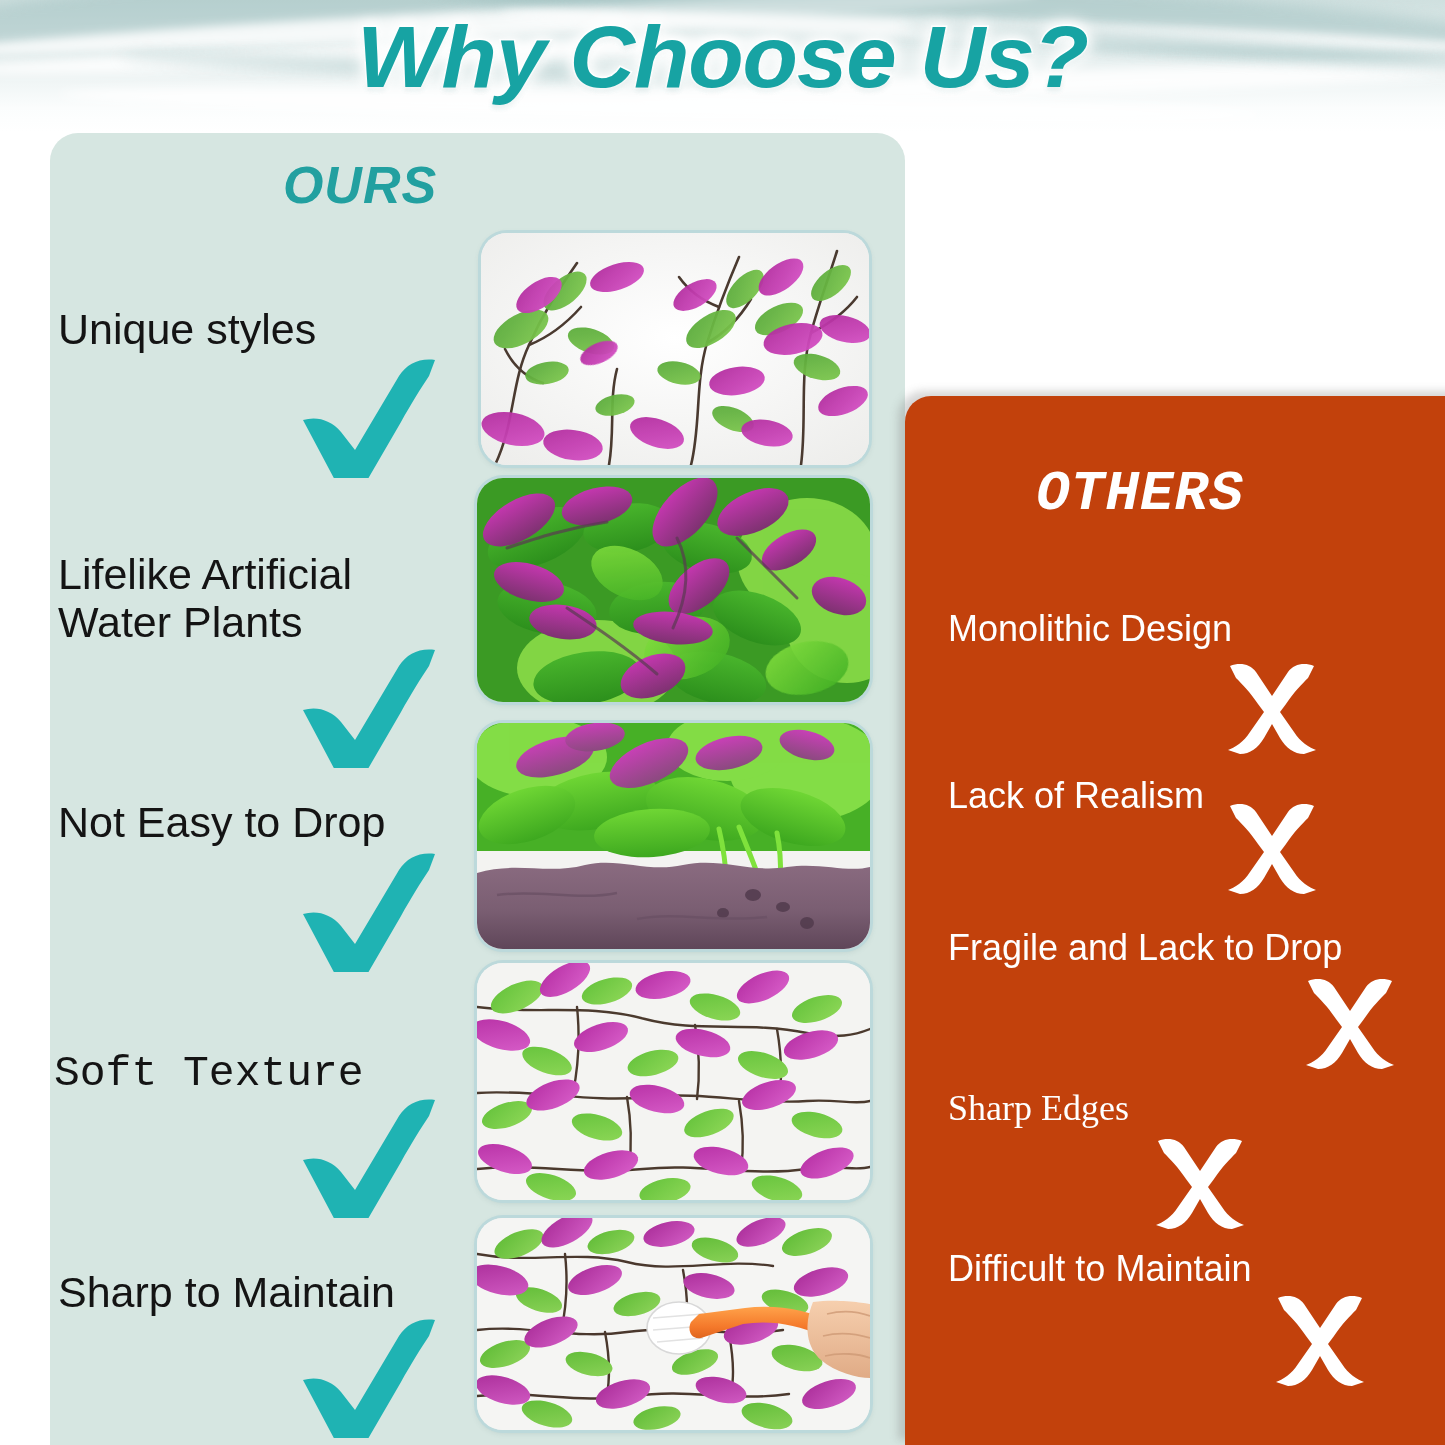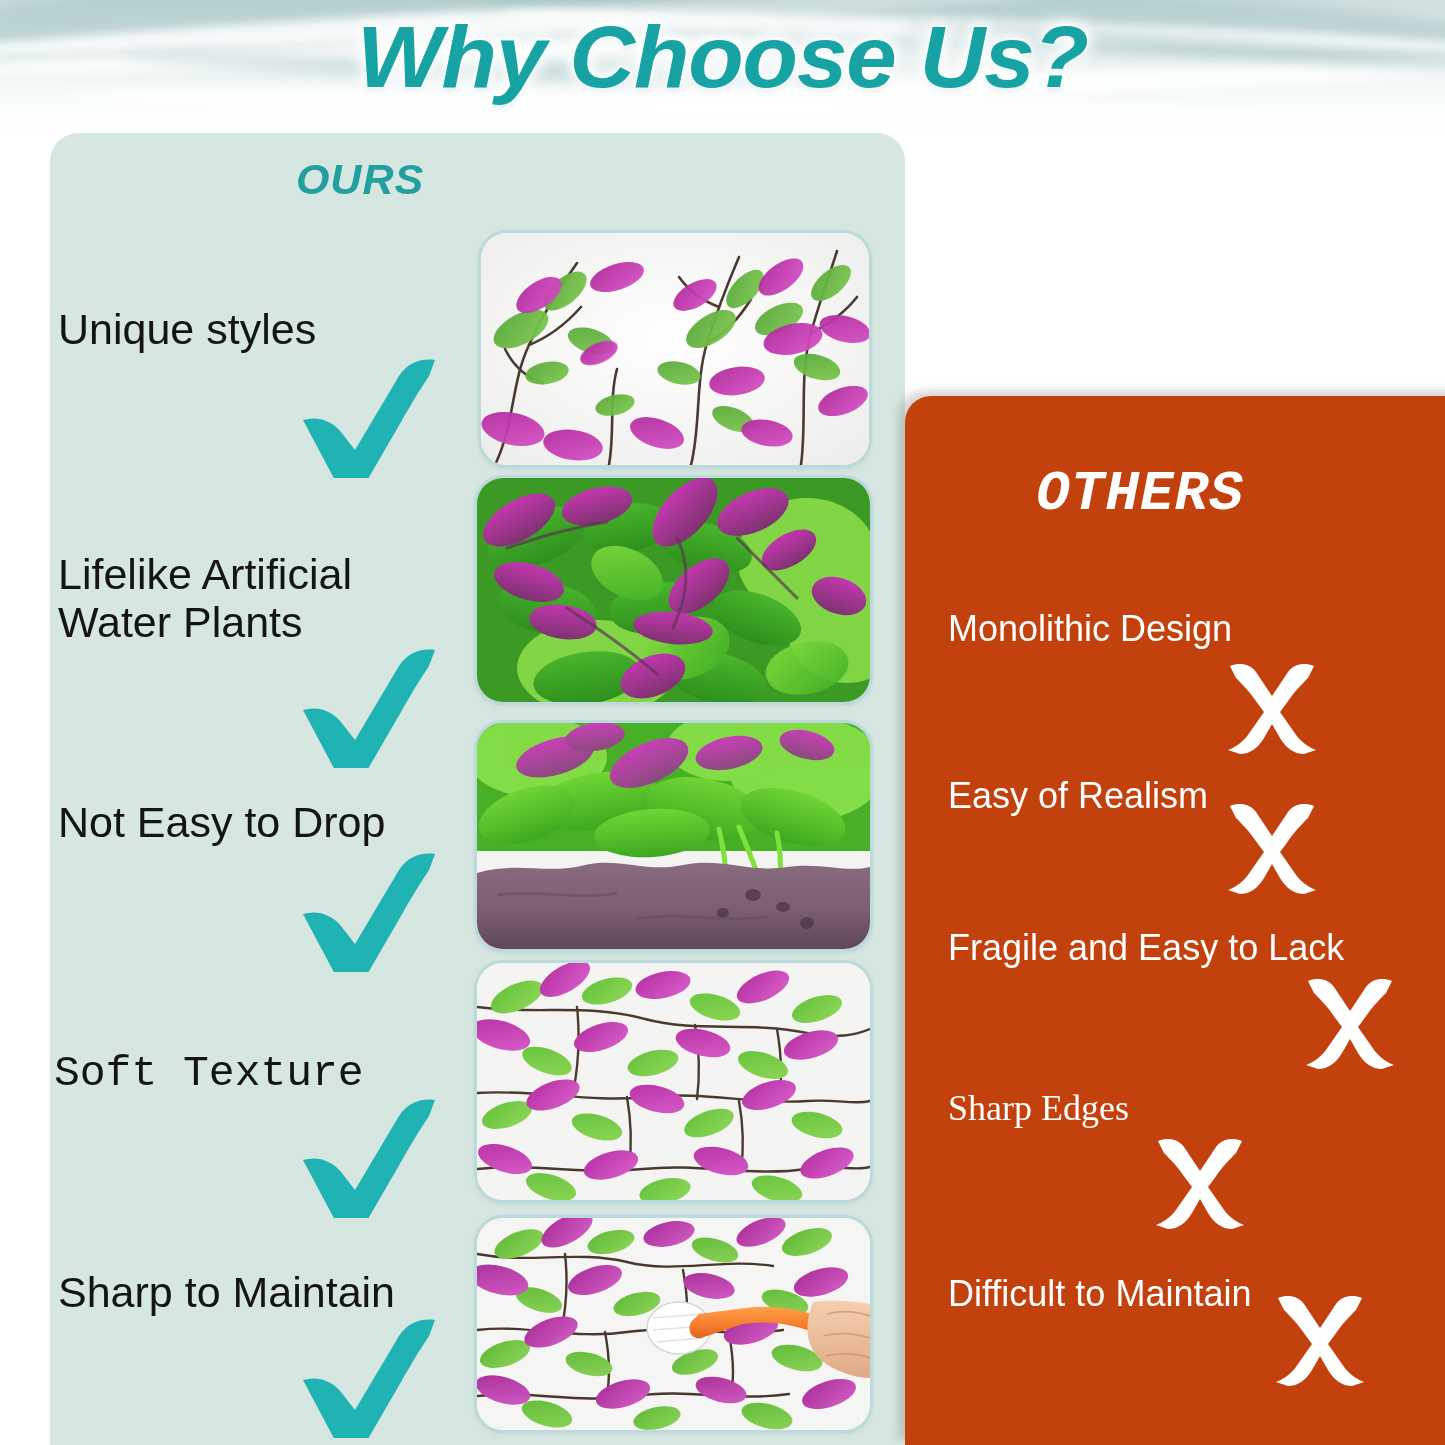--- a/index.html
+++ b/index.html
@@ -46,21 +46,21 @@
 
   
   #ours-panel{
     position:absolute;left:50px;top:133px;width:855px;height:1312px;
     background:#d6e6e1;
     border-radius:28px 28px 0 0;
   }
   #ours-heading{
     position:absolute;left:0;top:22px;width:620px;
     text-align:center;
-    font-size:43px;font-weight:bold;font-style:italic;
+    font-size:52px;font-weight:bold;font-style:italic;
     color:#22a0a0;
     letter-spacing:1px;
   }
 
   
   #others-panel{
     position:absolute;left:905px;top:396px;width:620px;height:1049px;
     background:#c2410c;
     border-radius:26px 0 0 0;
     box-shadow:-7px -5px 9px rgba(120,120,120,0.30);
@@ -161,41 +161,41 @@
 </div>
 
 <div class="con" style="left:948px;top:608px;">
   <div class="con-label">Monolithic Design</div>
 </div>
 <svg class="xmark" style="left:1224px;top:660px;" viewBox="0 0 96 96">
   <path d="M6 6 C16 2 26 4 32 12 L48 36 L64 12 C70 4 80 2 90 6 L84 18 C78 24 70 32 62 44 L56 52 L70 72 C76 82 86 88 92 90 L80 94 C70 94 62 88 56 78 L48 64 L40 78 C34 88 26 94 16 94 L4 90 C10 88 20 82 26 72 L40 52 L34 44 C26 32 18 24 12 18 Z" fill="#ffffff"></path>
 </svg>
 
 <div class="con" style="left:948px;top:775px;">
-  <div class="con-label">Easy of Realism</div>
+  <div class="con-label">Lack of Realism</div>
 </div>
 <svg class="xmark" style="left:1224px;top:800px;" viewBox="0 0 96 96">
   <path d="M6 6 C16 2 26 4 32 12 L48 36 L64 12 C70 4 80 2 90 6 L84 18 C78 24 70 32 62 44 L56 52 L70 72 C76 82 86 88 92 90 L80 94 C70 94 62 88 56 78 L48 64 L40 78 C34 88 26 94 16 94 L4 90 C10 88 20 82 26 72 L40 52 L34 44 C26 32 18 24 12 18 Z" fill="#ffffff"></path>
 </svg>
 
 <div class="con" style="left:948px;top:927px;">
-  <div class="con-label">Fragile and Easy to Lack</div>
+  <div class="con-label">Fragile and Lack to Drop</div>
 </div>
 <svg class="xmark" style="left:1302px;top:975px;" viewBox="0 0 96 96">
   <path d="M6 6 C16 2 26 4 32 12 L48 36 L64 12 C70 4 80 2 90 6 L84 18 C78 24 70 32 62 44 L56 52 L70 72 C76 82 86 88 92 90 L80 94 C70 94 62 88 56 78 L48 64 L40 78 C34 88 26 94 16 94 L4 90 C10 88 20 82 26 72 L40 52 L34 44 C26 32 18 24 12 18 Z" fill="#ffffff"></path>
 </svg>
 
 <div class="con" style="left:948px;top:1087px;font-family:Liberation Serif, serif;">
   <div class="con-label">Sharp Edges</div>
 </div>
 <svg class="xmark" style="left:1152px;top:1135px;" viewBox="0 0 96 96">
   <path d="M6 6 C16 2 26 4 32 12 L48 36 L64 12 C70 4 80 2 90 6 L84 18 C78 24 70 32 62 44 L56 52 L70 72 C76 82 86 88 92 90 L80 94 C70 94 62 88 56 78 L48 64 L40 78 C34 88 26 94 16 94 L4 90 C10 88 20 82 26 72 L40 52 L34 44 C26 32 18 24 12 18 Z" fill="#ffffff"></path>
 </svg>
 
-<div class="con" style="left:948px;top:1248px;margin-top:25px;">
+<div class="con" style="left:948px;top:1248px;">
   <div class="con-label">Difficult to Maintain</div>
 </div>
 <svg class="xmark" style="left:1272px;top:1292px;" viewBox="0 0 96 96">
   <path d="M6 6 C16 2 26 4 32 12 L48 36 L64 12 C70 4 80 2 90 6 L84 18 C78 24 70 32 62 44 L56 52 L70 72 C76 82 86 88 92 90 L80 94 C70 94 62 88 56 78 L48 64 L40 78 C34 88 26 94 16 94 L4 90 C10 88 20 82 26 72 L40 52 L34 44 C26 32 18 24 12 18 Z" fill="#ffffff"></path>
 </svg>
 
 <div class="photo" style="left:481px;top:233px;width:388px;height:232px;">
   <svg viewBox="0 0 388 232" preserveAspectRatio="none">
     <defs>
       <radialGradient id="bg1" cx="50%" cy="45%" r="75%">

